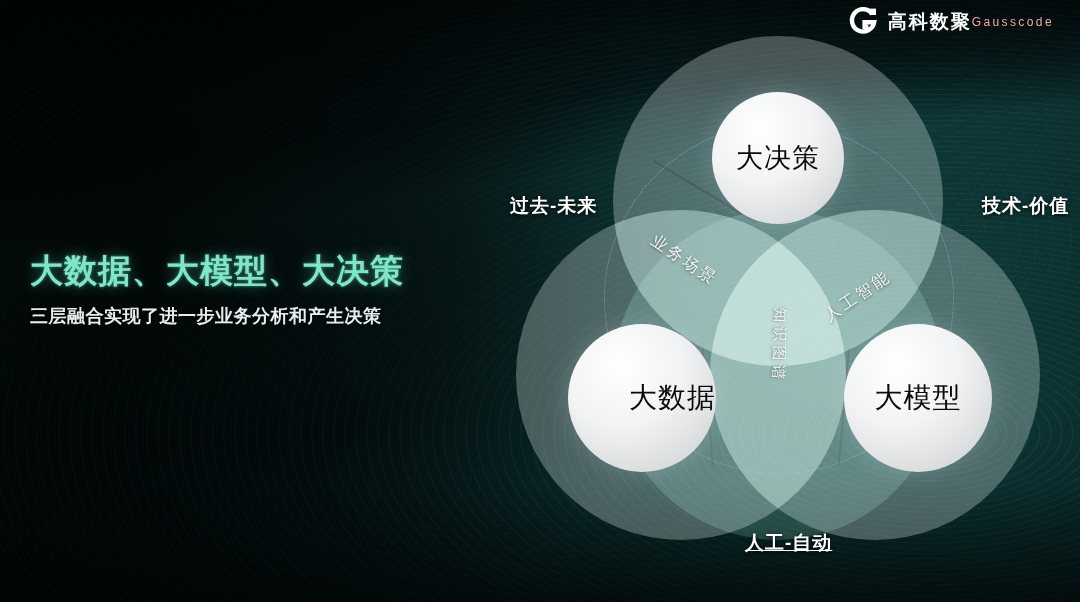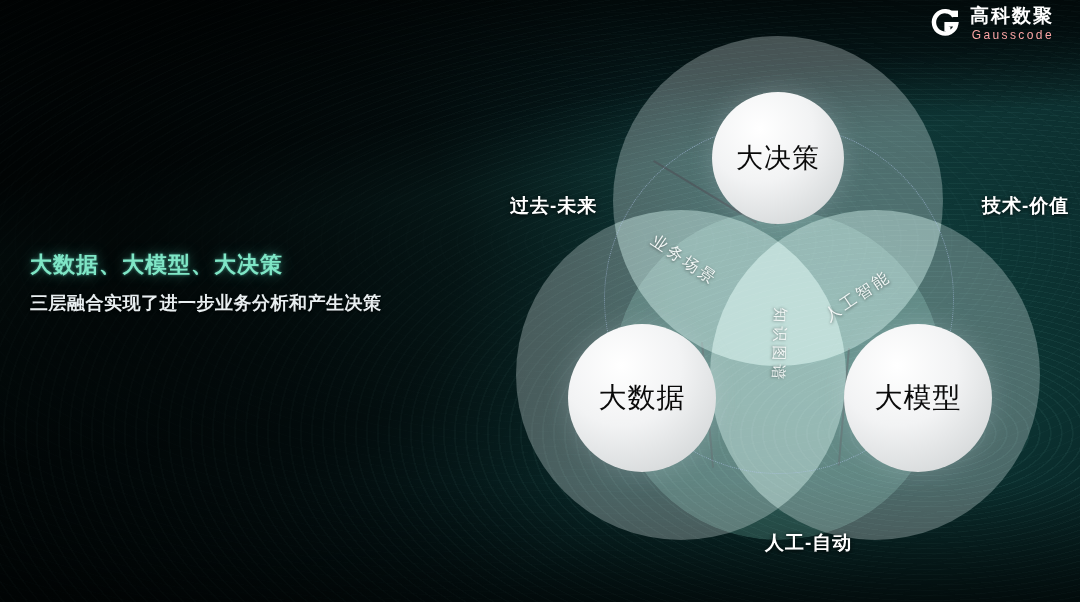--- a/index.html
+++ b/index.html
@@ -41,21 +41,21 @@
   }
   .bg-vignette{
     background:
       radial-gradient(ellipse 780px 600px at 12% 42%, rgba(0,0,0,.82) 0%, rgba(0,0,0,.55) 42%, rgba(0,0,0,0) 74%),
       linear-gradient(to bottom, rgba(0,0,0,.55) 0%, rgba(0,0,0,0) 18%, rgba(0,0,0,0) 80%, rgba(0,0,0,.62) 100%);
   }
 
   
   .text-block{position:absolute;left:30px;top:252px;width:450px;}
   .main-title{
-    font-size:22px;font-weight:bold;letter-spacing:1px;
+    font-size:33px;font-weight:bold;letter-spacing:1px;
     line-height:1.18;margin:0 0 16px 0;
     color:#7fe6c6;
     text-shadow:0 0 14px rgba(90,220,190,.45),0 0 3px rgba(120,255,225,.5);
   }
   .sub-line{
     font-size:18px;color:#e8eef0;line-height:1.05;margin:0 0 16px 0;
     font-weight:700;letter-spacing:.5px;
     text-shadow:0 1px 3px rgba(0,0,0,.85);
   }
 
@@ -110,21 +110,21 @@
     display:flex;align-items:center;justify-content:center;
     background:
       radial-gradient(circle at 36% 28%, #ffffff 0%, #f2f3f4 42%, #d9dcdd 78%, #cfd3d4 100%);
     box-shadow:0 0 26px rgba(210,225,230,.22);
   }
   .node-label{
     font-size:28px;font-weight:normal;color:#0a0a0a;letter-spacing:1px;
     white-space:nowrap;
   }
   #node-top  {left:214px;top:78px; width:132px;height:132px;}
-  #node-left {left:70px; top:310px;width:148px;height:148px;}
+  #node-left {left:70px; top:310px;width:148px;height:148px;justify-content:flex-end;}
   #node-right{left:346px;top:310px;width:148px;height:148px;}
   #node-top .node-label{font-size:27px;}
 
   
   .inter{
     position:absolute;white-space:nowrap;
     font-size:16px;font-weight:400;color:#f2f7f6;letter-spacing:3px;
     text-shadow:0 1px 3px rgba(0,0,0,.5);
   }
   #inter-scene{left:148px;top:236px;transform:rotate(34deg);}
@@ -133,26 +133,26 @@
                font-size:15px;letter-spacing:4px;}
 
   
   .outer-label{
     position:absolute;font-size:19px;font-weight:bold;color:#ffffff;
     letter-spacing:1px;white-space:nowrap;
     text-shadow:0 1px 4px rgba(0,0,0,.9);
   }
   #label-past  {left:510px;top:193px;}
   #label-tech  {left:982px;top:193px;}
-  #label-manual{left:765px;top:530px;}
+  #label-manual{left:745px;top:530px;text-decoration:underline;}
 
   
   .logo{position:absolute;right:26px;top:6px;display:flex;align-items:center;gap:9px;}
   .logo-mark{position:relative;width:31px;height:31px;flex:none;}
-  .logo-text{display:flex;flex-direction:column;line-height:1;text-align:right;}
+  .logo-text{display:flex;flex-direction:row;line-height:1;}
   .logo-cn{font-size:19px;font-weight:bold;color:#fff;letter-spacing:2px;}
   .logo-en{font-size:12px;color:#fca5a5;letter-spacing:2.4px;margin-top:4px;}
 </style>
 </head>
 <body>
 
 <div id="slide">
 
   <div class="bg-layer bg-base"></div>
   <div class="bg-layer bg-swirl"></div>

